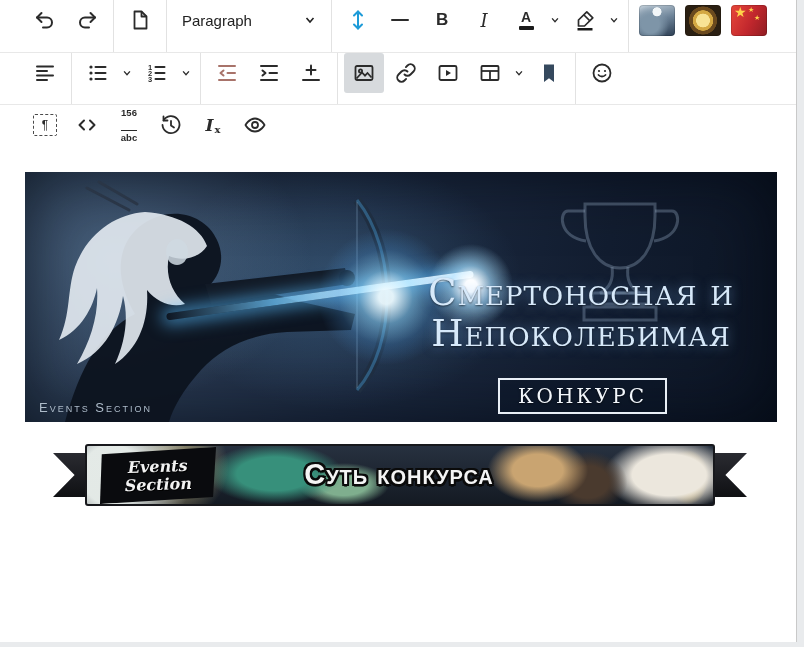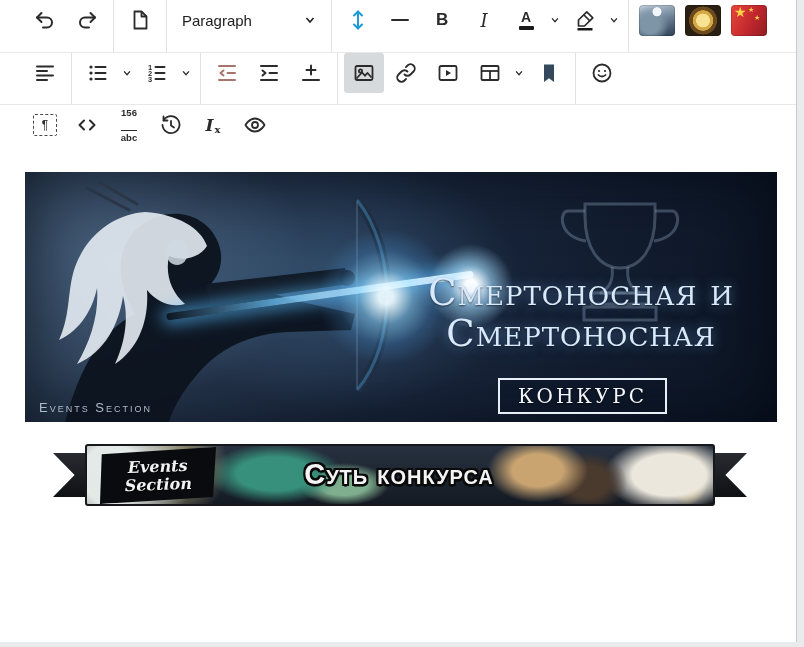--- a/index.html
+++ b/index.html
@@ -367,21 +367,21 @@
       <svg class="trophy" width="160" height="160" viewBox="0 0 160 150" fill="none" stroke="rgba(150,170,195,0.38)" stroke-width="3">
         <path d="M45 15h70v12c0 32-14 52-35 52s-35-20-35-52z"></path>
         <path d="M45 22H28c-9 0-10 26 18 30"></path>
         <path d="M115 22h17c9 0 10 26-18 30"></path>
         <path d="M72 78c2 14-4 22-12 26h40c-8-4-14-12-12-26"></path>
         <path d="M52 104h56v11H52z"></path>
         <path d="M44 118h72v13H44z"></path>
       </svg>
       <div class="banner-title">
         <div>Смертоносная и</div>
-        <div>Смертоносная</div>
+        <div>Непоколебимая</div>
       </div>
       <div class="contest-btn">КОНКУРС</div>
       <div class="events-label">Events Section</div>
     </div>
 
     <div class="ribbon">
       <div class="tail tail-left"></div>
       <div class="tail tail-right"></div>
       <div class="band">
         <div class="rlabel">

